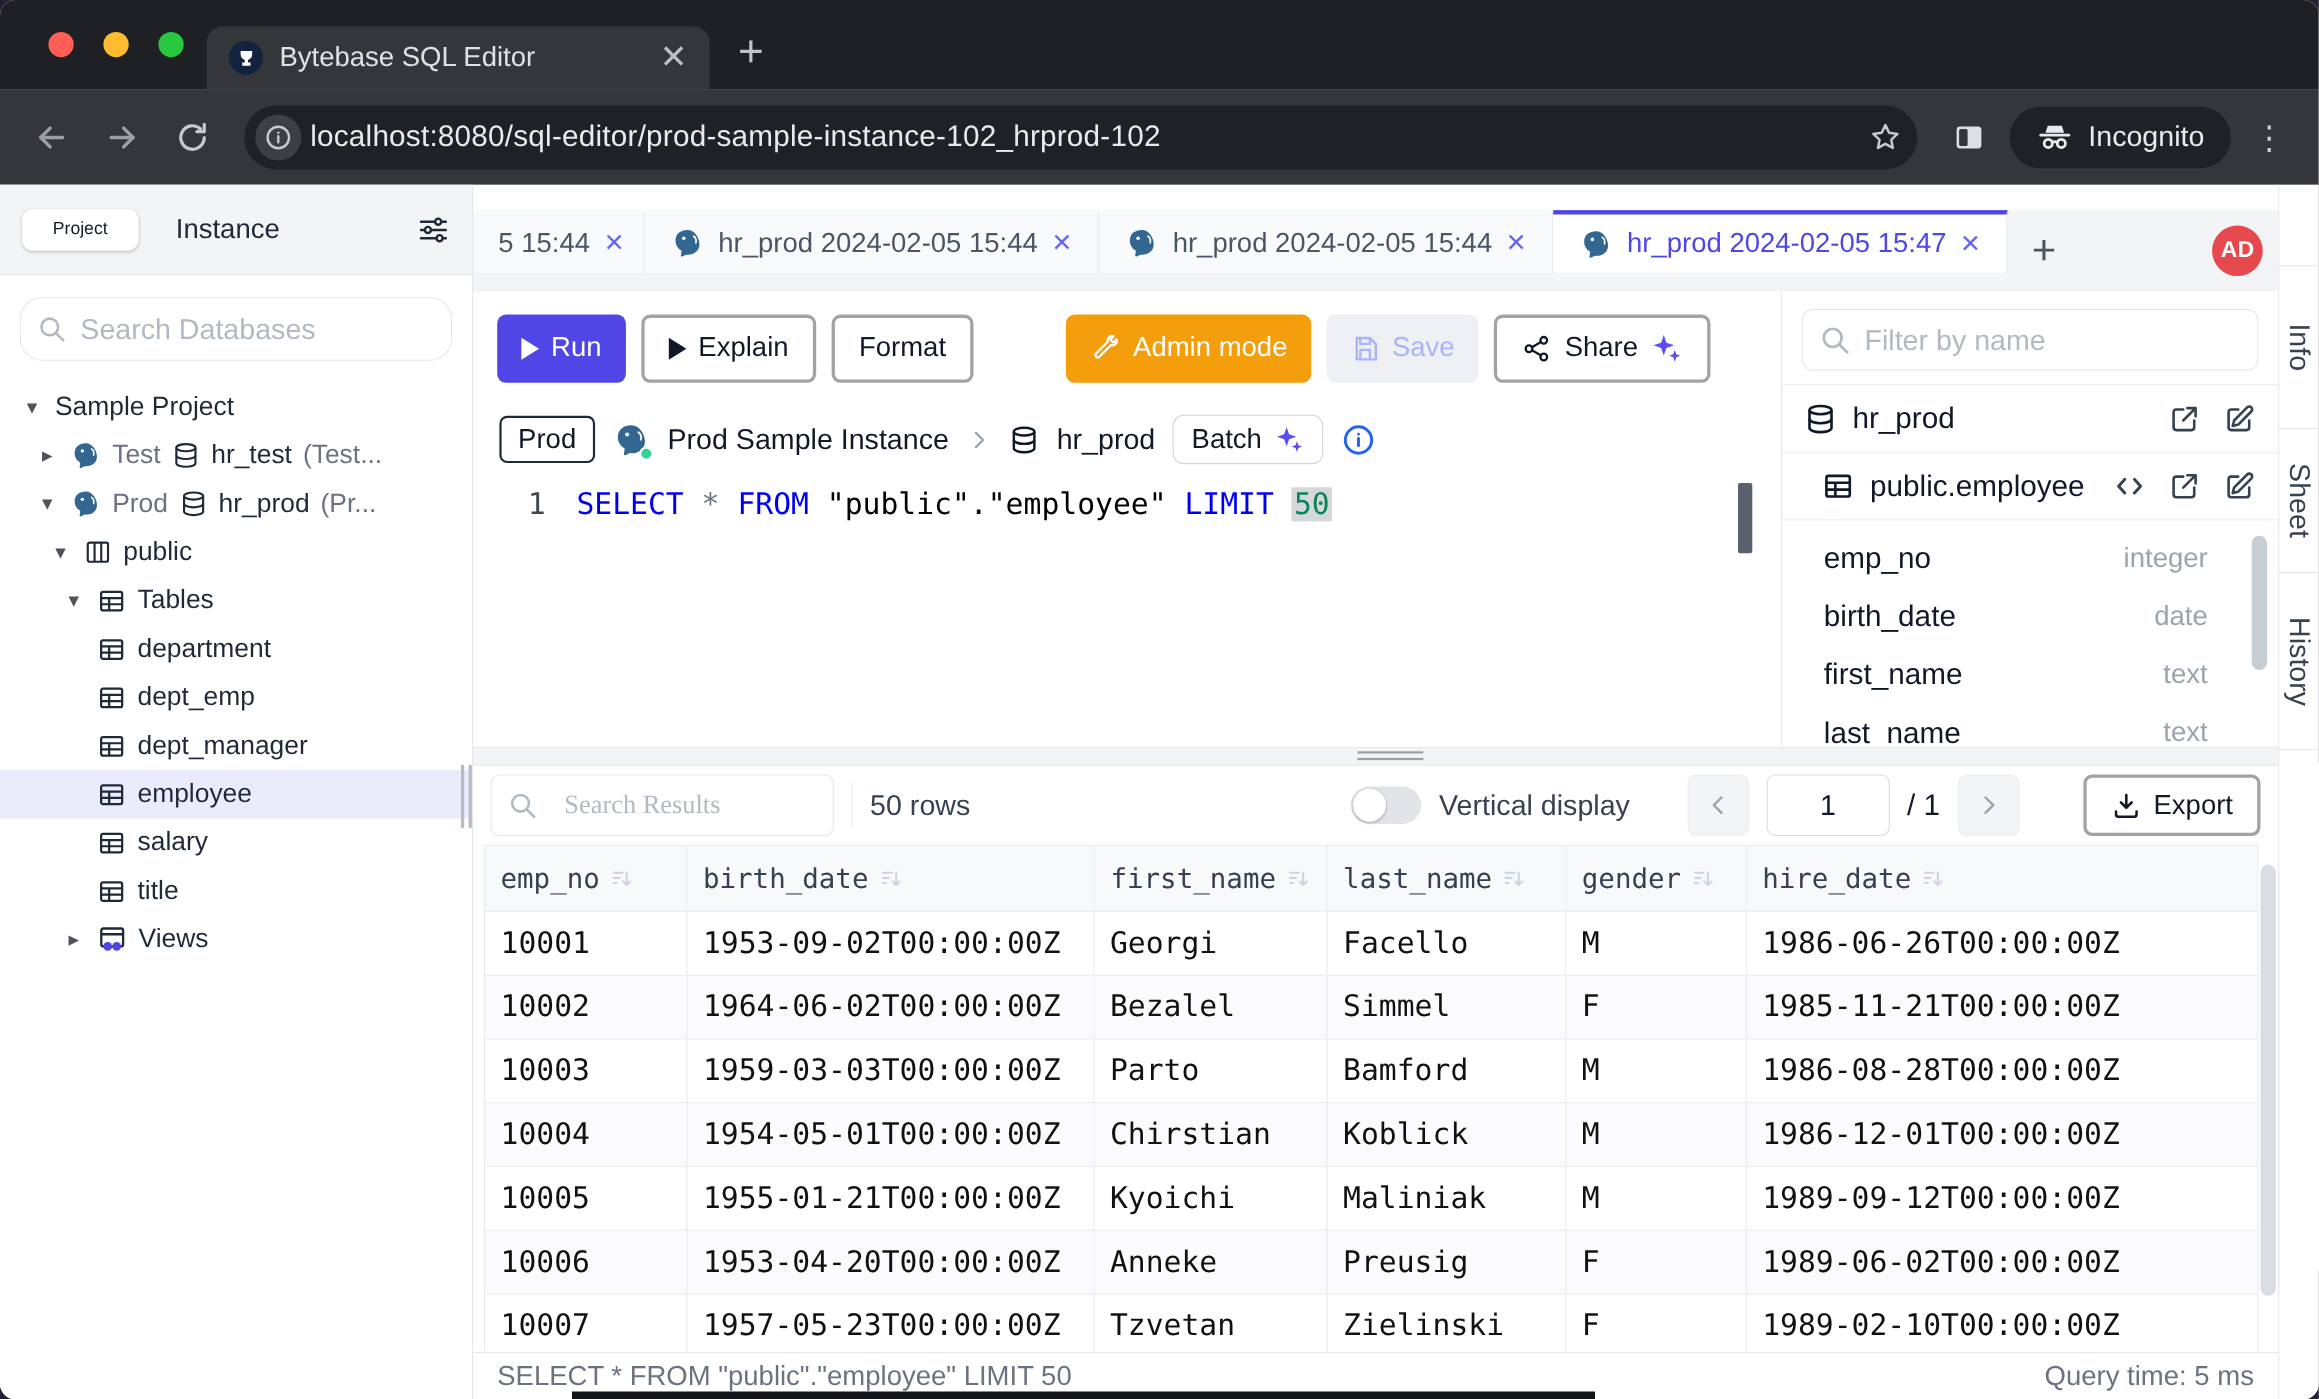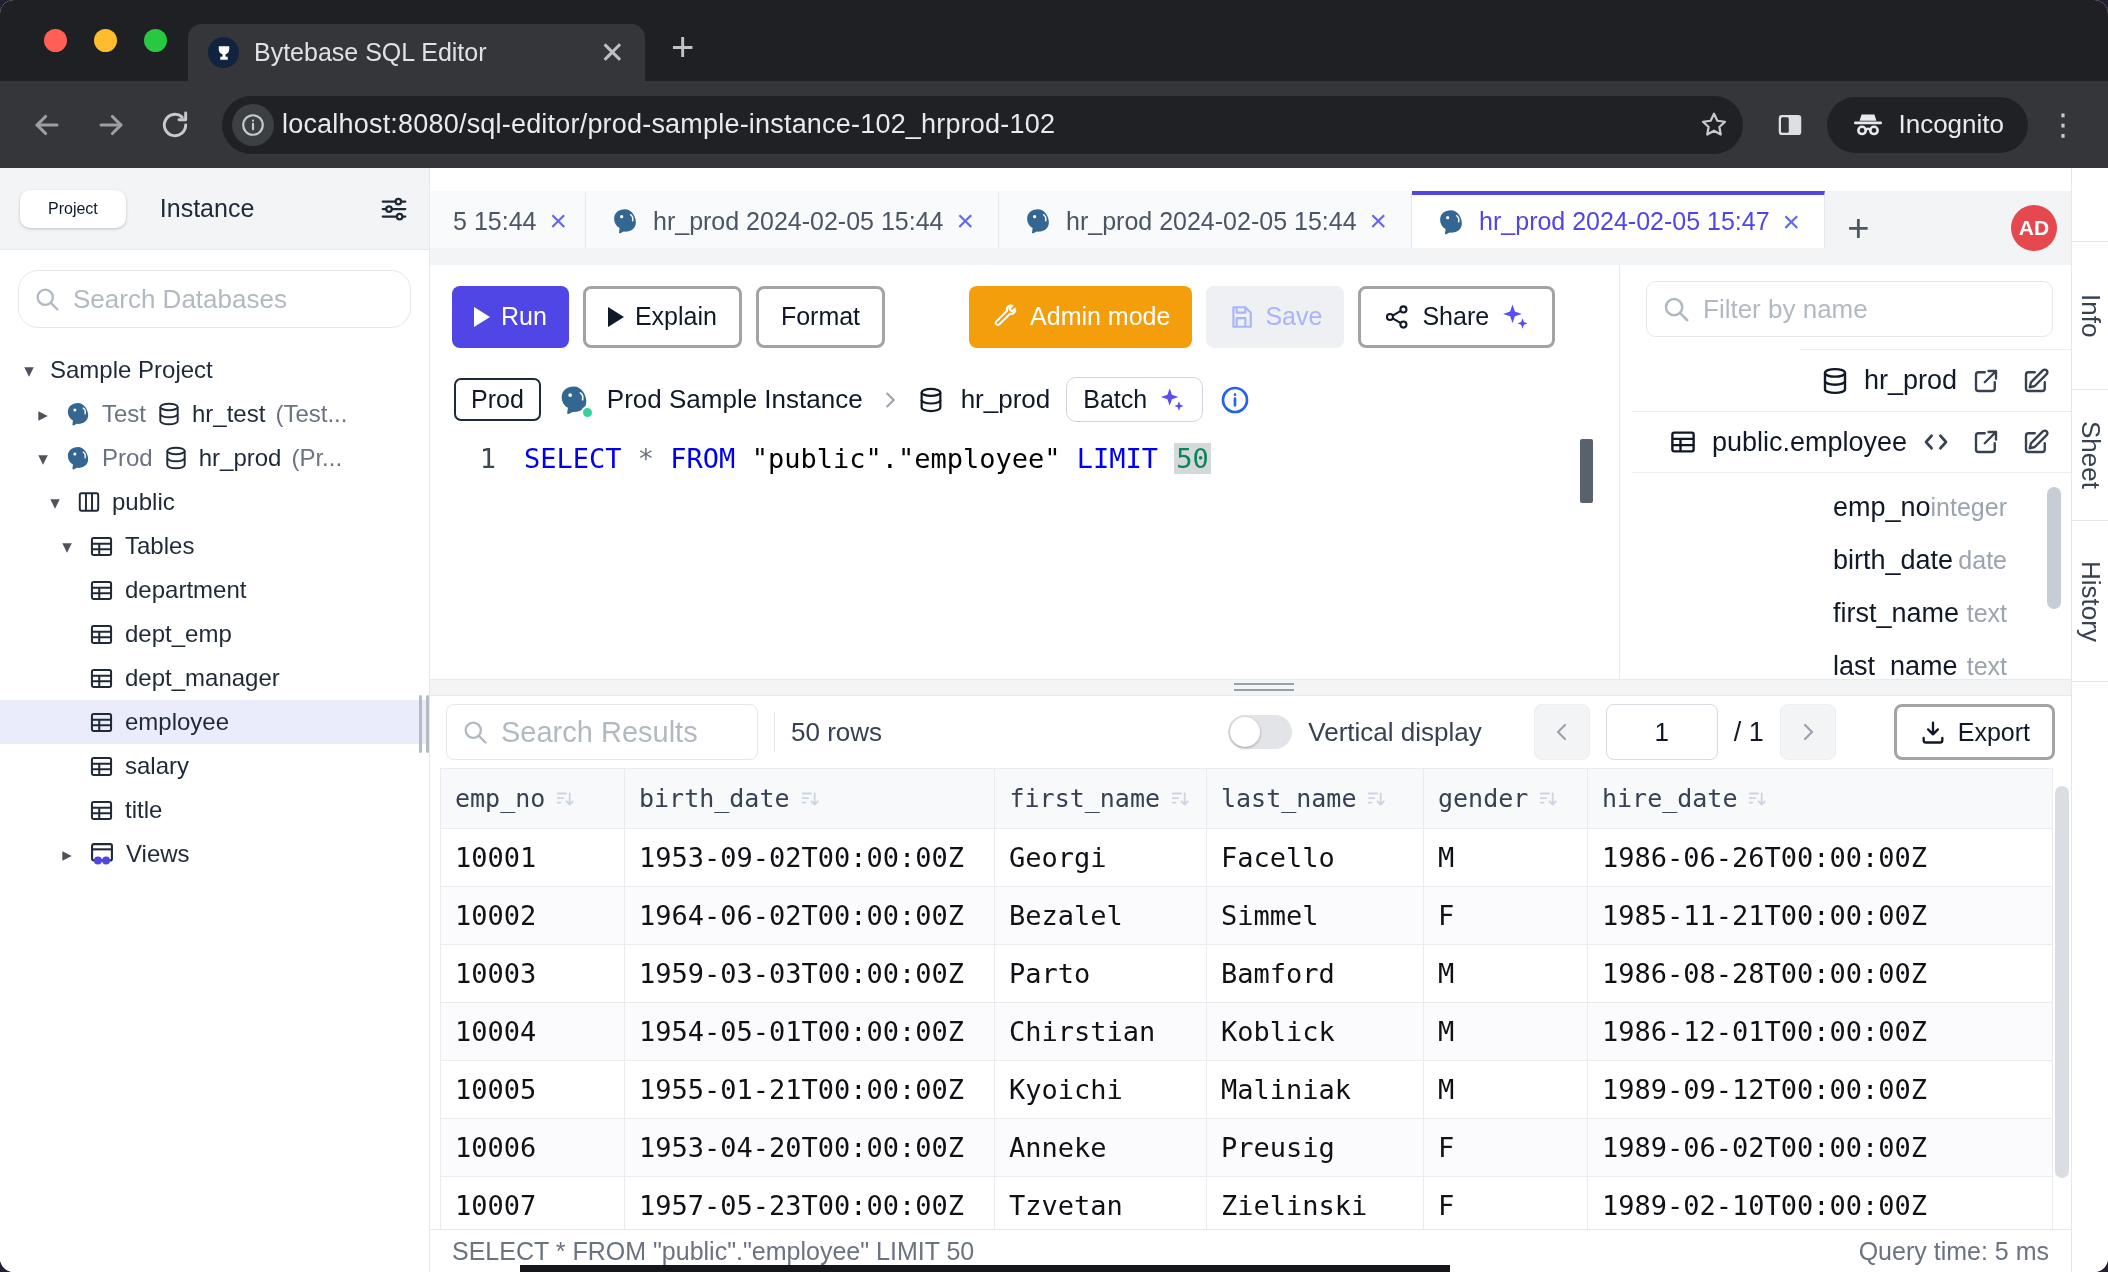--- a/index.html
+++ b/index.html
@@ -74,21 +74,21 @@
   .chip-batch { border:1px solid #d1d5db; border-radius:10px; padding:7px 16px; display:flex; align-items:center; gap:11px; font-size:25px; color:#111827; }
 
   .ed-code { flex:1; position:relative; font-family:"DejaVu Sans Mono", monospace; font-size:27px; padding-top:12px; min-height:0; }
   .code-line { display:flex; align-items:center; }
   .lnum { width:66px; text-align:right; color:#3f4750; flex:none; margin-right:28px; }
   .kw { color:#0000f0; } .op { color:#6b7280; } .id { color:#000; }
   .num { color:#098658; background:#d5d8da; padding:0 2px; }
   .ed-scrollthumb { position:absolute; right:26px; top:8px; width:13px; height:64px; background:#59616c; border-radius:2px; }
 
   
-  .schema { flex:1; display:flex; flex-direction:column; min-width:0; overflow:hidden;align-items:flex-end; }
+  .schema { flex:1; display:flex; flex-direction:column; min-width:0; overflow:hidden; }
   .sp-filterwrap { padding:16px 18px 12px 18px; flex:none; }
   .sp-filter { height:56px; border:1px solid #e5e7eb; border-radius:10px; display:flex; align-items:center; gap:12px; padding:0 14px; }
   .sp-filter input { border:none; outline:none; flex:1; font-size:26px; color:#374151; font-family:inherit; min-width:0; }
   .sp-filter input::placeholder { color:#b3b9c2; }
   .sp-row { height:62px; display:flex; align-items:center; gap:14px; padding:0 20px; border-top:1px solid #eceef1; flex:none; }
   .sp-row.tbl { padding-left:36px; border-bottom:1px solid #eceef1; }
   .sp-name { font-size:27px; color:#111827; }
   .sp-name.clip { max-width:208px; overflow:hidden; white-space:nowrap; }
   .sp-acts { margin-left:auto; display:flex; gap:20px; color:#374151; align-items:center; }
   .sp-cols { flex:1; position:relative; padding-top:8px; overflow:hidden; }
@@ -96,21 +96,21 @@
   .sp-cname { font-size:27px; color:#111827; }
   .sp-ctype { margin-left:auto; font-size:25px; color:#9ca3af; }
   .sp-thumb { position:absolute; right:10px; top:14px; width:14px; height:122px; background:#c7cdd4; border-radius:7px; }
 
   
   .split { height:17px; background:#f3f4f6; border-top:1px solid #e7e9ec; border-bottom:1px solid #e7e9ec; position:relative; flex:none; }
   .split-handle { position:absolute; left:804px; top:3px; width:60px; }
   .split-handle div { height:2px; background:#9aa0a6; margin-bottom:4px; }
   .res-toolbar { height:72px; display:flex; align-items:center; padding:0 16px; gap:16px; flex:none; }
   .res-search { width:312px; height:56px; border:1px solid #e5e7eb; border-radius:8px; display:flex; align-items:center; gap:12px; padding:0 14px; flex:none; }
-  .res-search input { border:none; outline:none; flex:1; font-size:29px; color:#374151; font-family:Liberation Sans, sans-serif; min-width:0; }
+  .res-search input { border:none; outline:none; flex:1; font-size:24px; color:#374151; font-family:Liberation Serif, serif; min-width:0;margin-left:12px; }
   .res-search input::placeholder { color:#b3b9c2; }
   .vsep { width:1px; height:40px; background:#e5e7eb; flex:none; }
   .rowcount { font-size:26px; color:#374151; }
   .toggle { width:64px; height:34px; border-radius:17px; background:#e2e4e8; position:relative; flex:none; }
   .knob { position:absolute; left:2px; top:2px; width:30px; height:30px; border-radius:50%; background:#fff; box-shadow:0 1px 3px rgba(0,0,0,.3); }
   .tlabel { font-size:26px; color:#374151; }
   .pgbtn { width:56px; height:56px; background:#f3f4f6; border:1px solid #eceef1; border-radius:8px; display:flex; align-items:center; justify-content:center; color:#9ca3af; flex:none; }
   .pginput { width:112px; height:56px; border:1px solid #d8dce2; border-radius:8px; text-align:center; font-size:26px; color:#111827; font-family:inherit; }
   .pgtotal { font-size:27px; color:#111827; }
   .btn-export { height:56px; }

